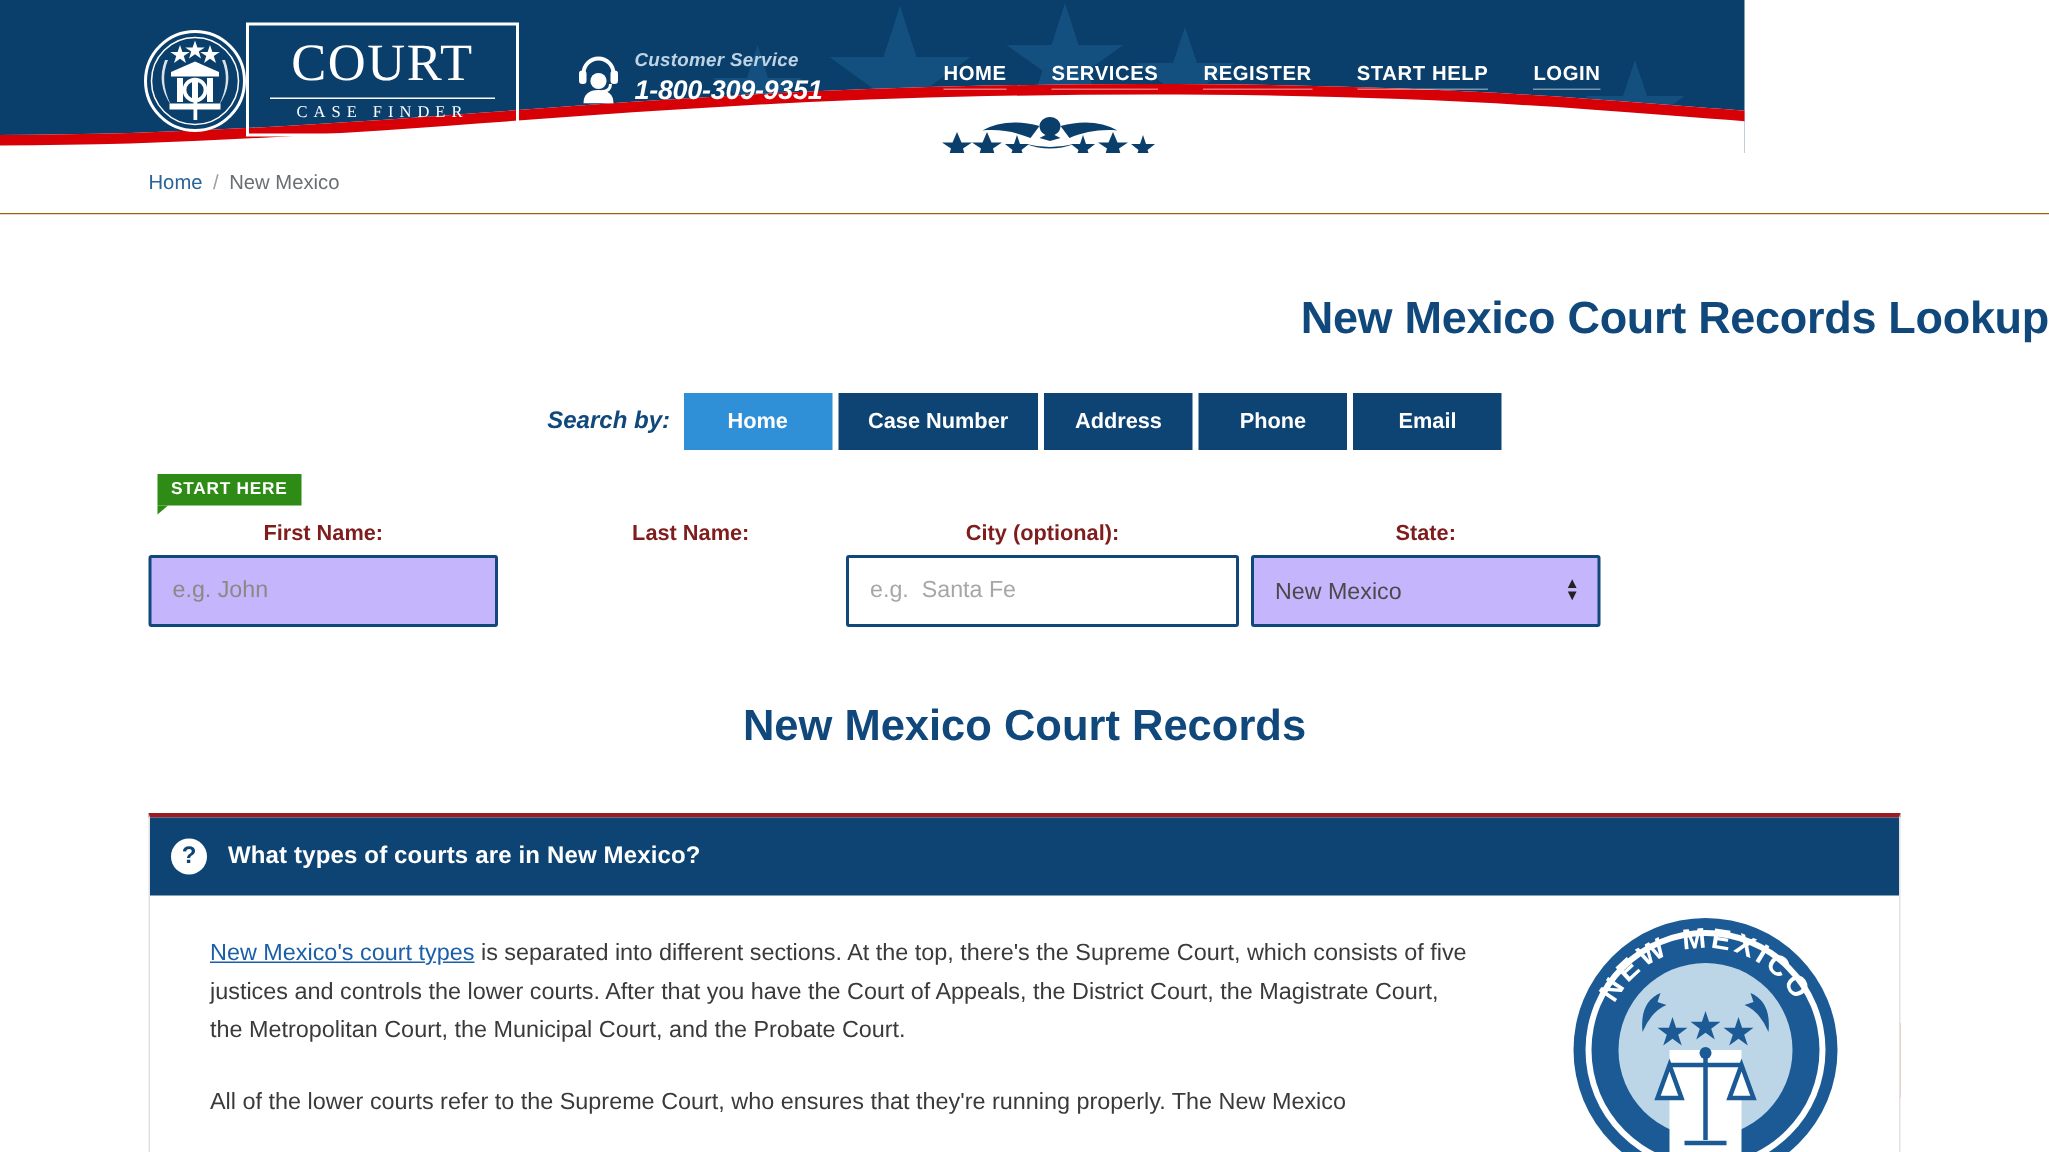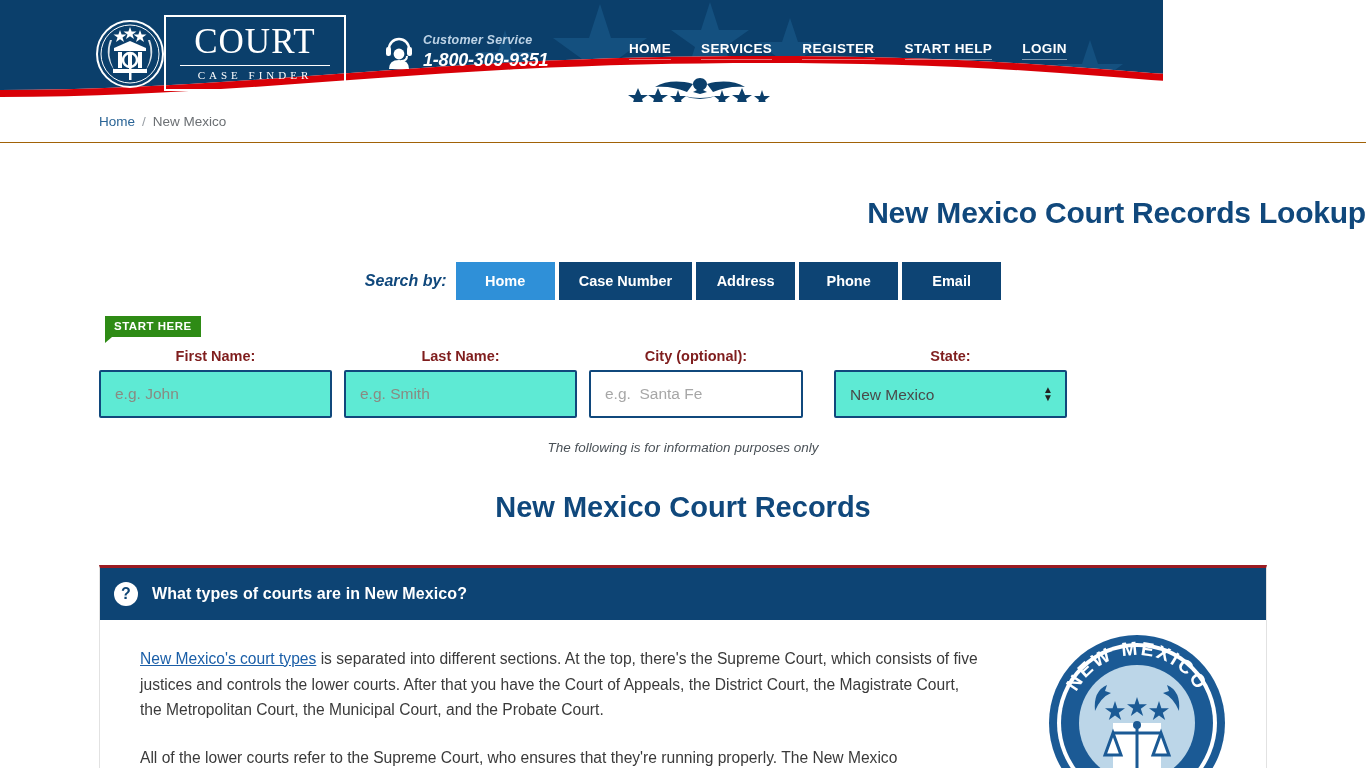--- a/index.html
+++ b/index.html
@@ -127,21 +127,21 @@
   .field label {
     display: block; color: #7f1d1d;
     font-size: 14.5px; font-weight: bold; margin-bottom: 6px; text-align: center;
   }
   .field input, .field select {
     height: 48px; width: 100%;
     border: 2px solid #10487c; border-radius: 2px;
     font-size: 15.5px; color: #4a4a4a;
     padding: 0 14px; font-family: inherit; outline: none;
   }
-  .field input.filled, .field select { background: #5eead4; }
+  .field input.filled, .field select { background: #c4b5fd; }
   .field input.blank { background: #ffffff; }
   .field input::placeholder { color: #8a8a82; }
   .field input.blank::placeholder { color: #a7a7a7; }
   .field select { -webkit-appearance: none; appearance: none; cursor: pointer; }
   .sel-wrap { position: relative; }
   .sel-arrows {
     position: absolute; right: 14px; top: 50%;
     transform: translateY(-50%); pointer-events: none;
     color: #222; font-size: 10px; line-height: 8px; text-align: center;
   }
@@ -299,42 +299,40 @@
   <div class="form-area">
     <div class="start-here">START HERE</div>
 
     <div class="field" style="left:99px; width:233px;">
       <label>First Name:</label>
       <input class="filled" type="text" placeholder="e.g. John" style="">
     </div>
 
     <div class="field" style="left:344px; width:233px;">
       <label>Last Name:</label>
-      <input class="filled" type="text" placeholder="e.g. Smith" style="">
-    </div>
-
-    <div class="field" style="left:589px; width:214px;">
+    </div>
+
+    <div class="field" style="left:564px; width:262px;">
       <label>City (optional):</label>
       <input class="blank" type="text" placeholder="e.g.  Santa Fe" style="">
     </div>
 
     <div class="field" style="left:834px; width:233px;">
       <label>State:</label>
       <div class="sel-wrap">
         <select>
           <option>New Mexico</option>
         </select>
         <span class="sel-arrows">▲<br>▼</span>
       </div>
     </div>
 
     <button class="search-btn">SEARCH »</button>
   </div>
 
-  <div class="note">The following is for information purposes only</div>
 
   <h2 class="section-title">New Mexico Court Records</h2>
 
   <div class="card">
     <div class="card-head">
       <span class="qmark">?</span>
       <span class="card-head-title">What types of courts are in New Mexico?</span>
     </div>
     <div class="card-body">
       <p><a href="#">New Mexico's court types</a><span> is separated into different sections. At the top, there's the Supreme Court, which consists of five justices and controls the lower courts. After that you have the Court of Appeals, the District Court, the Magistrate Court, the Metropolitan Court, the Municipal Court, and the Probate Court.</span></p>

